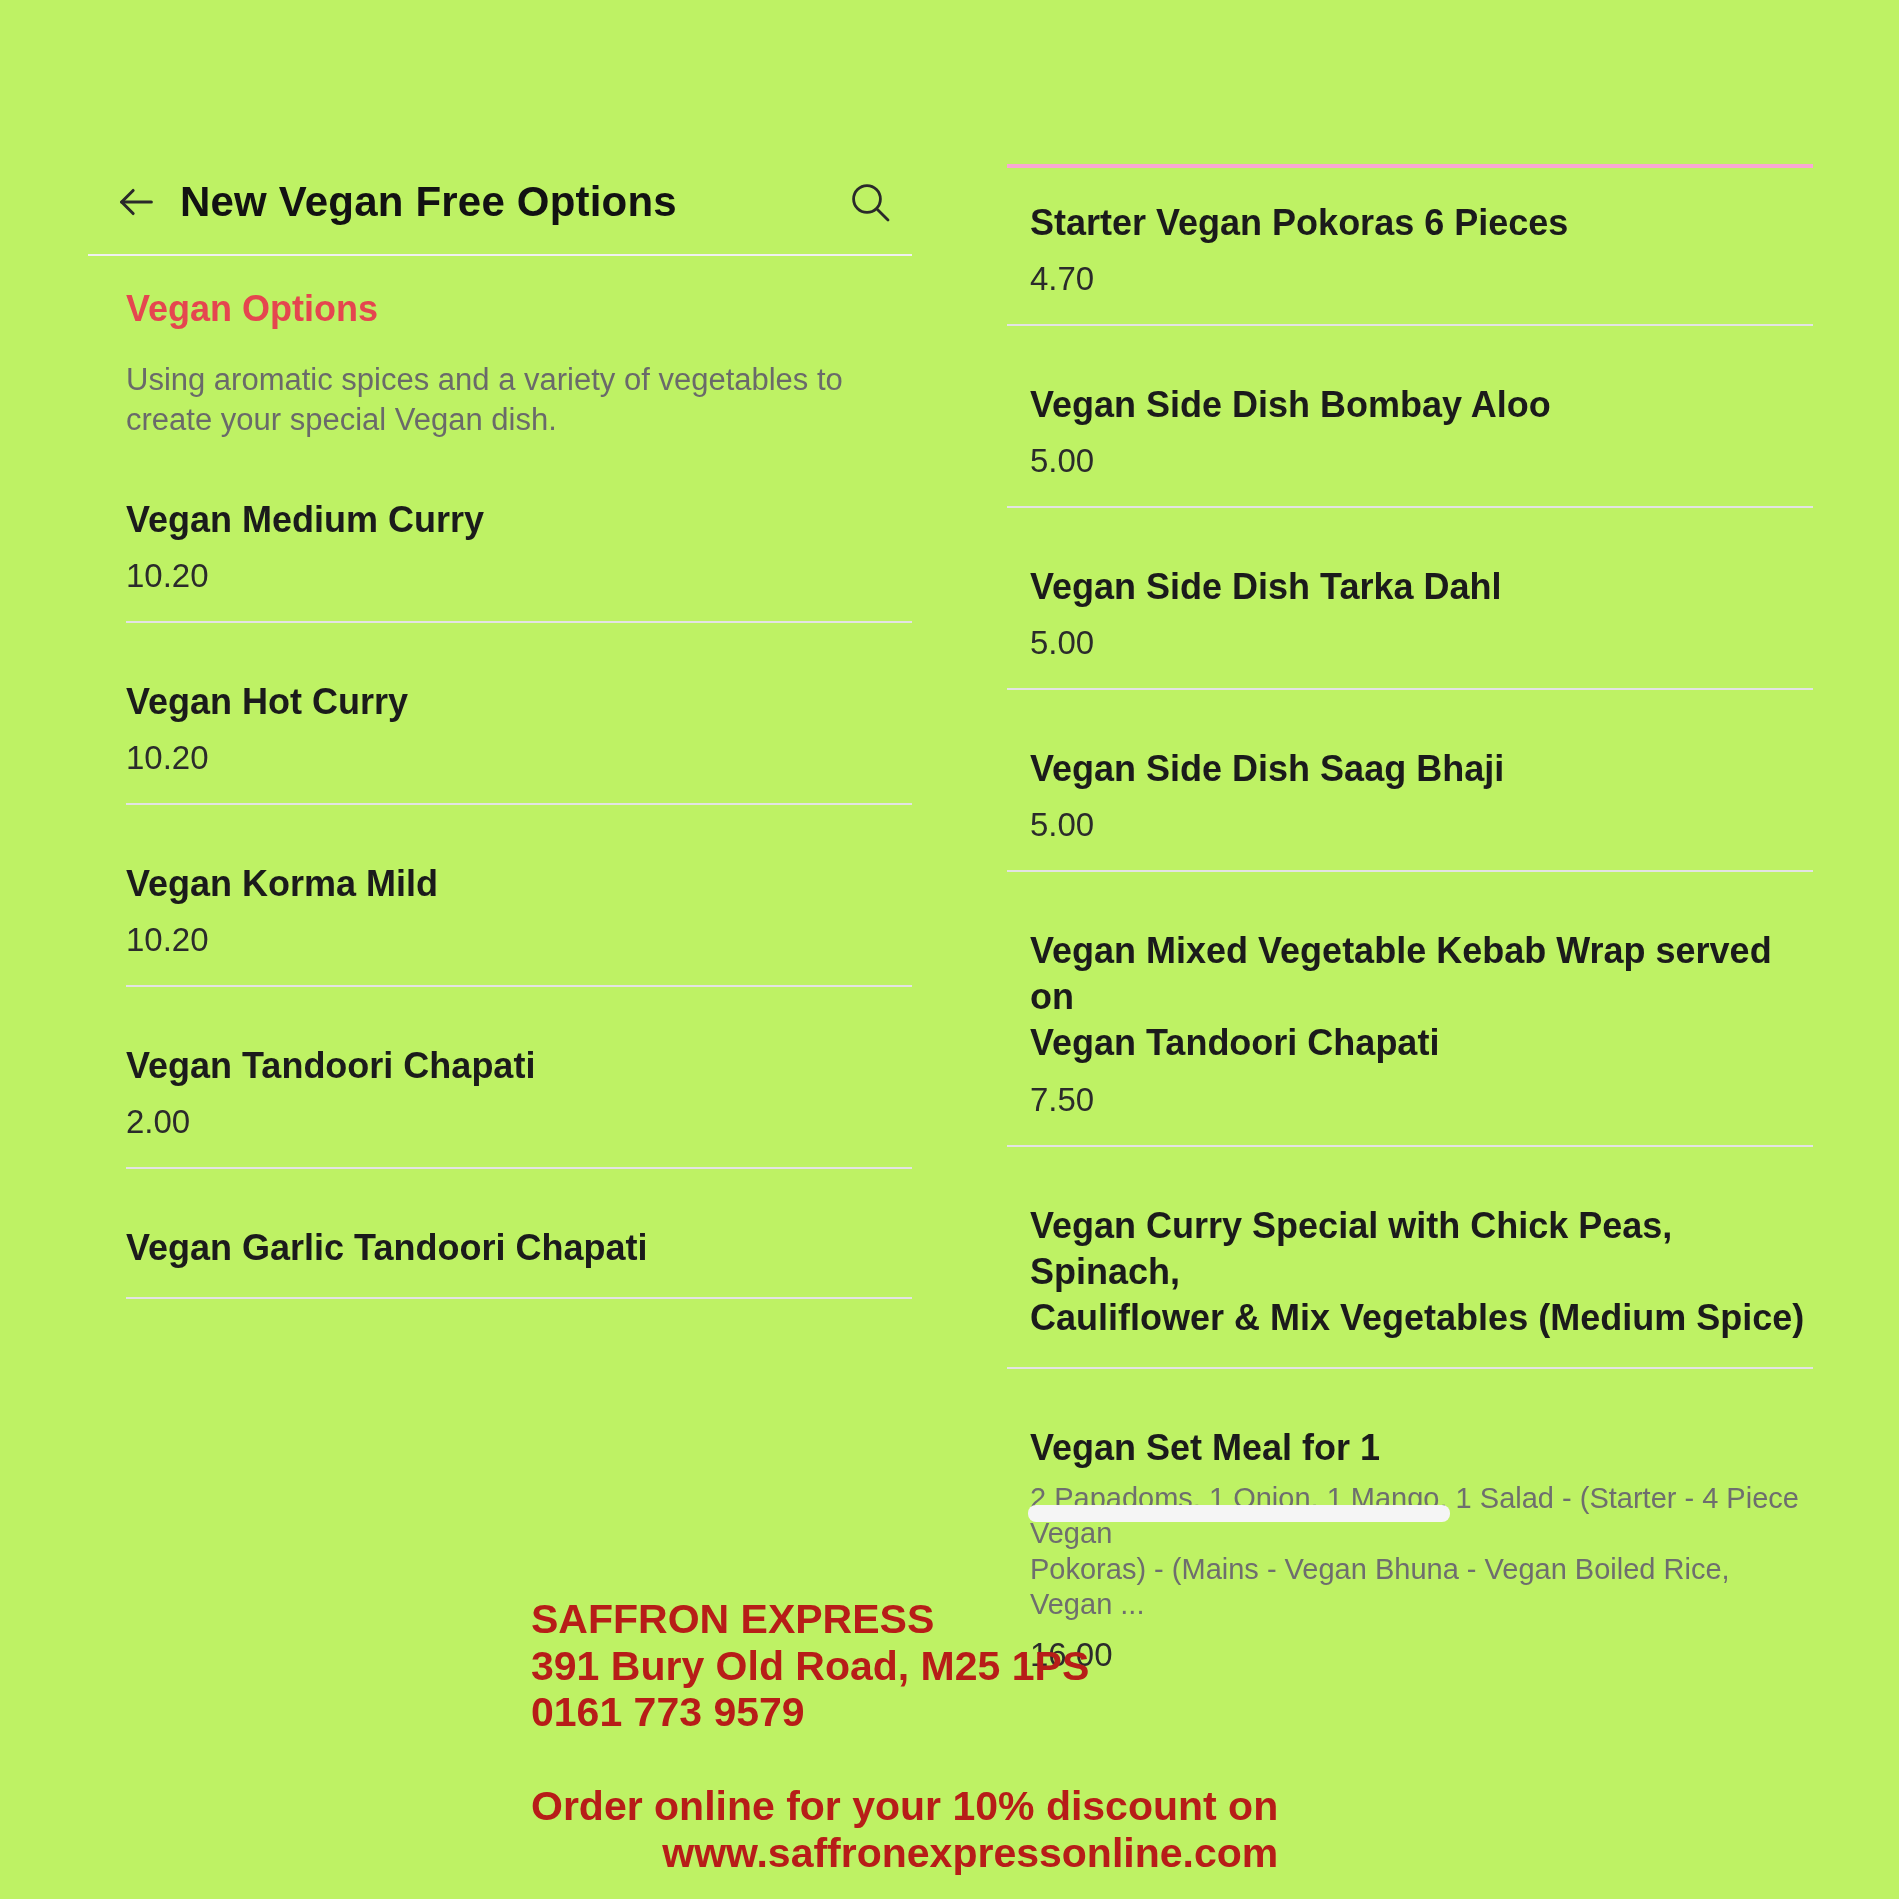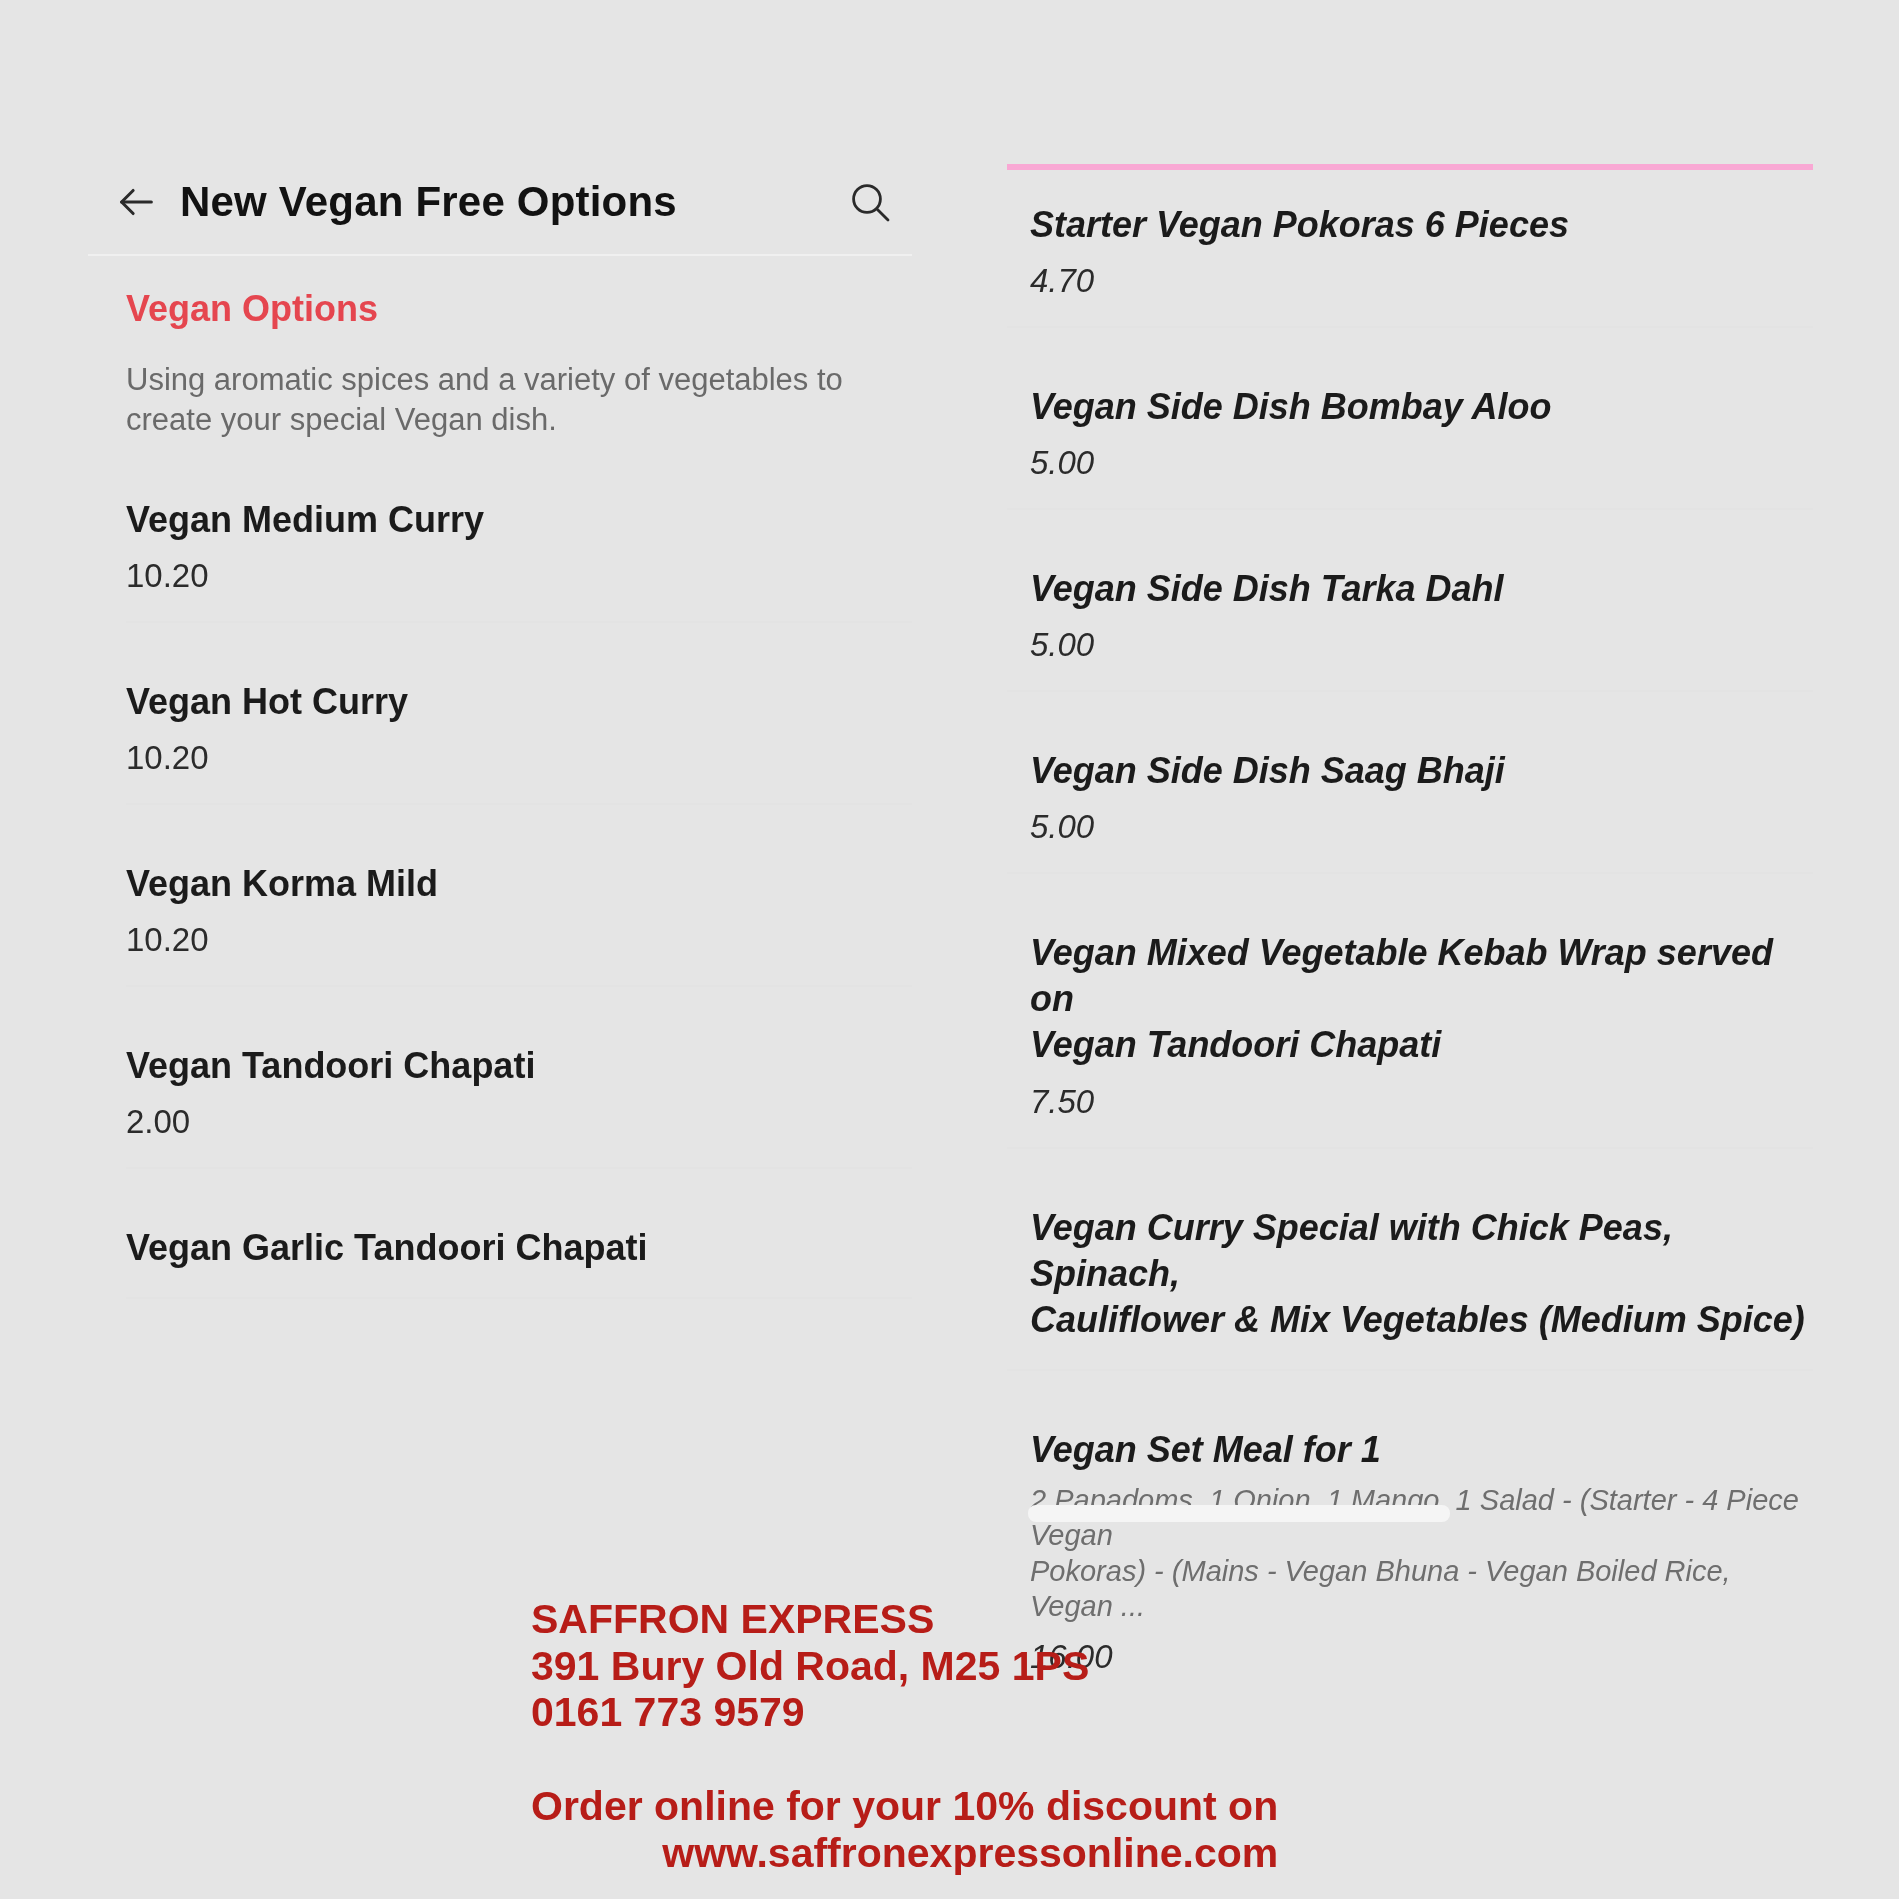--- a/index.html
+++ b/index.html
@@ -1,20 +1,20 @@
 <!DOCTYPE html>
 <html style="--accent: #e5464f; --footer-red: #b71d18;"><head>
 <meta charset="utf-8">
 <style>
   html, body { margin: 0; padding: 0; background: #ffffff; }
   .canvas {
     position: relative;
     width: 1899px;
     height: 1899px;
-    background: #e5e5e5;
+    background: #bef264;
     overflow: hidden;
     font-family: "Liberation Sans", "DejaVu Sans", sans-serif;
     color: #171717;
   }
 
   
   .pane-left {
     position: absolute;
     left: 88px; top: 150px;
     width: 824px;
@@ -91,22 +91,21 @@
     color: #2b2b2b;
   }
 
   .content-left .item:last-child { border-bottom: 2px solid #e3e3e3; }
 
   
   .pane-right {
     position: absolute;
     left: 1007px; top: 164px;
     width: 806px;
-    border-top: 6px solid #f9a8d4;
-    font-style: italic;
+    border-top: 4px solid #f9a8d4;
   }
   .pane-right .item { padding-left: 23px; }
   .pane-right .item:first-child { padding-top: 32px; }
 
   
   .scroll-stub {
     position: absolute;
     left: 1028px; top: 1505px;
     width: 422px; height: 17px;
     background: #f5f5f5;

